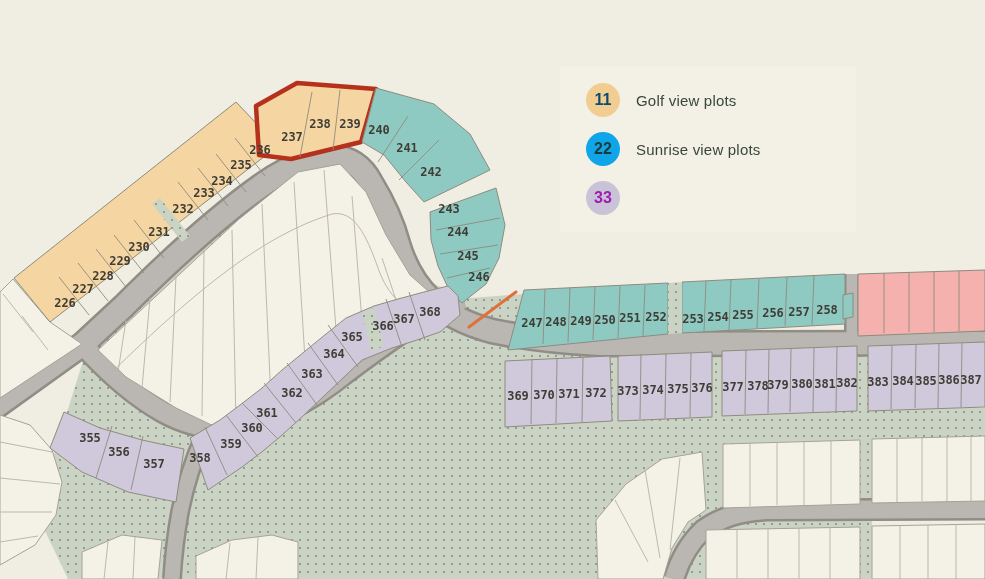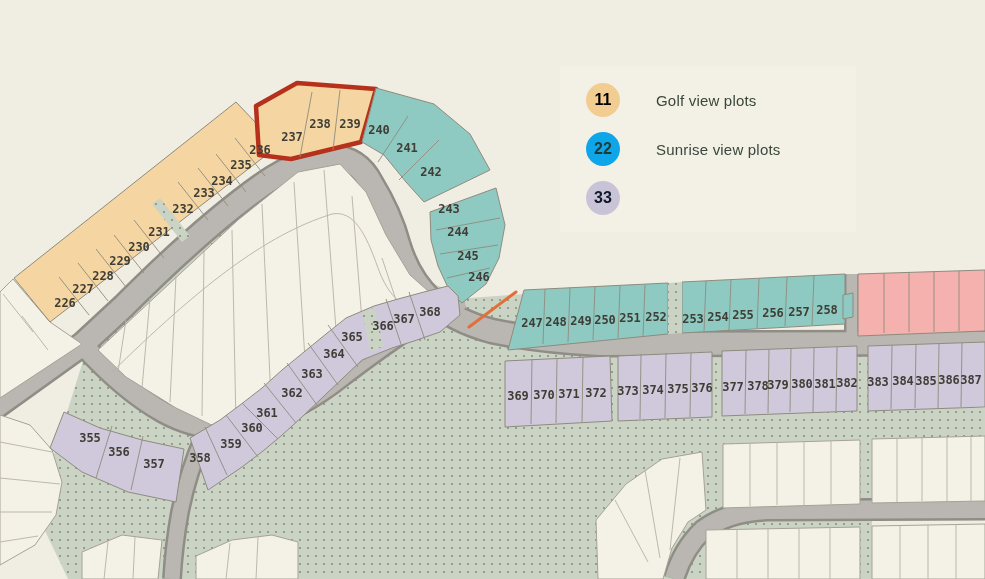--- a/index.html
+++ b/index.html
@@ -6,21 +6,21 @@
   #stage{position:relative;width:985px;height:579px;background:#f0ede2;overflow:hidden;
          font-family:"Liberation Sans",sans-serif;}
   #map{position:absolute;left:0;top:0;}
   .plot-num{font:700 12px "DejaVu Sans Mono",monospace;fill:#3f3e36;text-anchor:middle;}
   .legend{position:absolute;left:560px;top:66px;width:296px;height:166px;
           background:#f3f0e5;border-radius:3px;display:flex;flex-direction:column;
           justify-content:center;gap:15px;padding:0 0 0 26px;box-sizing:border-box;}
   .legend-row{display:flex;align-items:center;gap:16px;}
   .badge{width:34px;height:34px;border-radius:50%;display:flex;align-items:center;
          justify-content:center;font:700 16px "Liberation Sans",sans-serif;flex:0 0 auto;}
-  .legend-label{font:400 15px "Liberation Sans",sans-serif;color:#38463c;letter-spacing:.2px;margin-left:20px;}
+  .legend-label{font:400 15px "Liberation Sans",sans-serif;color:#38463c;letter-spacing:.2px;}
   .page-num{position:absolute;left:992px;top:547px;font:400 9px "Liberation Sans",sans-serif;
             color:#b5b1a6;}
 </style>
 </head>
 <body>
 
 <div id="stage">
 
 <svg id="map" width="985" height="579" viewBox="0 0 985 579">
   <defs>
@@ -200,27 +200,27 @@
         <text x="878" y="386" class="plot-num">383</text>
         <text x="903" y="385" class="plot-num">384</text>
         <text x="926" y="385" class="plot-num">385</text>
         <text x="949" y="384" class="plot-num">386</text>
         <text x="971" y="384" class="plot-num">387</text>
       </g>
 </svg>
 
 <div class="legend">
   <div class="legend-row">
-    <span class="badge" style="background: rgb(242, 205, 146); color: #000000;">11</span>
+    <span class="badge" style="background: rgb(242, 205, 146); color: #0c4a6e;">11</span>
     <span class="legend-label">Golf view plots</span>
   </div>
   <div class="legend-row">
     <span class="badge" style="background: #0ea5e9; color: rgb(31, 59, 54);">22</span>
     <span class="legend-label">Sunrise view plots</span>
   </div>
   <div class="legend-row">
-    <span class="badge" style="background: rgb(201, 195, 216); color: #0f172a;">33</span>
+    <span class="badge" style="background: rgb(201, 195, 216); color: #a21caf;">33</span>
   </div>
 </div>
 
 <div class="page-num">18</div>
 
 </div>
 
 </body></html>

